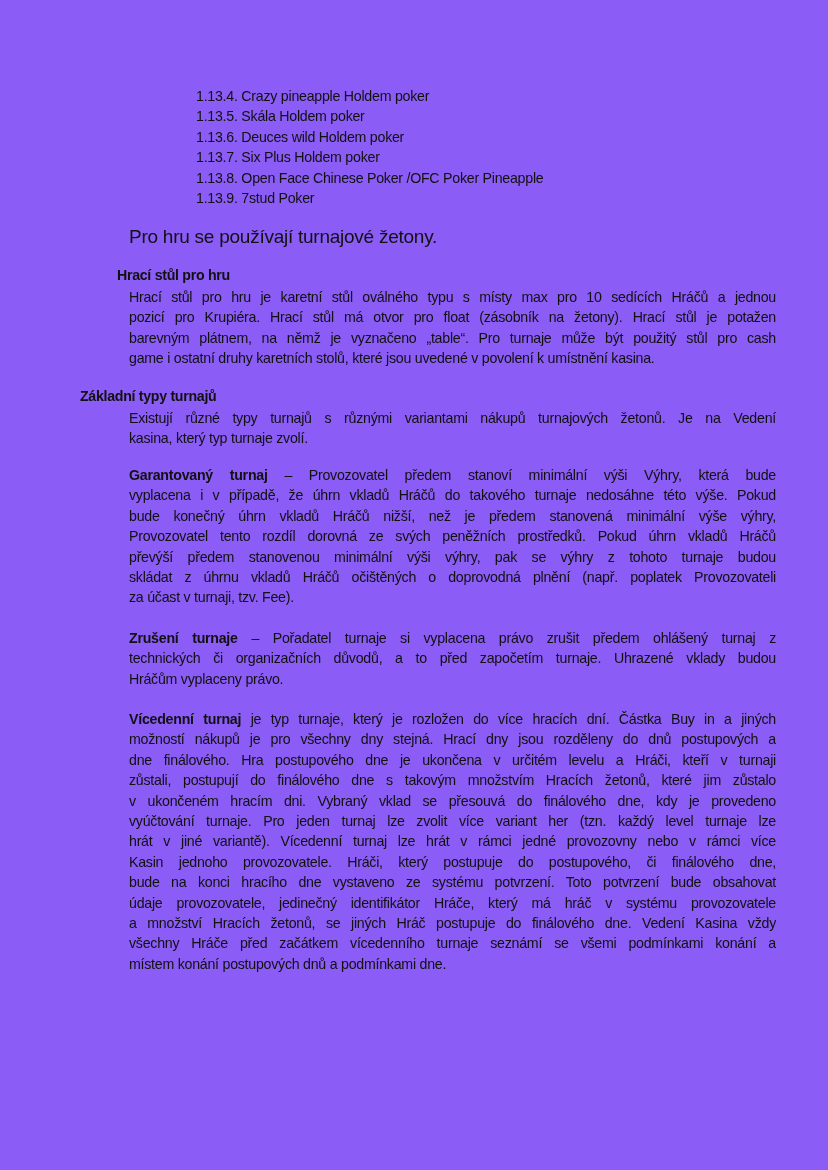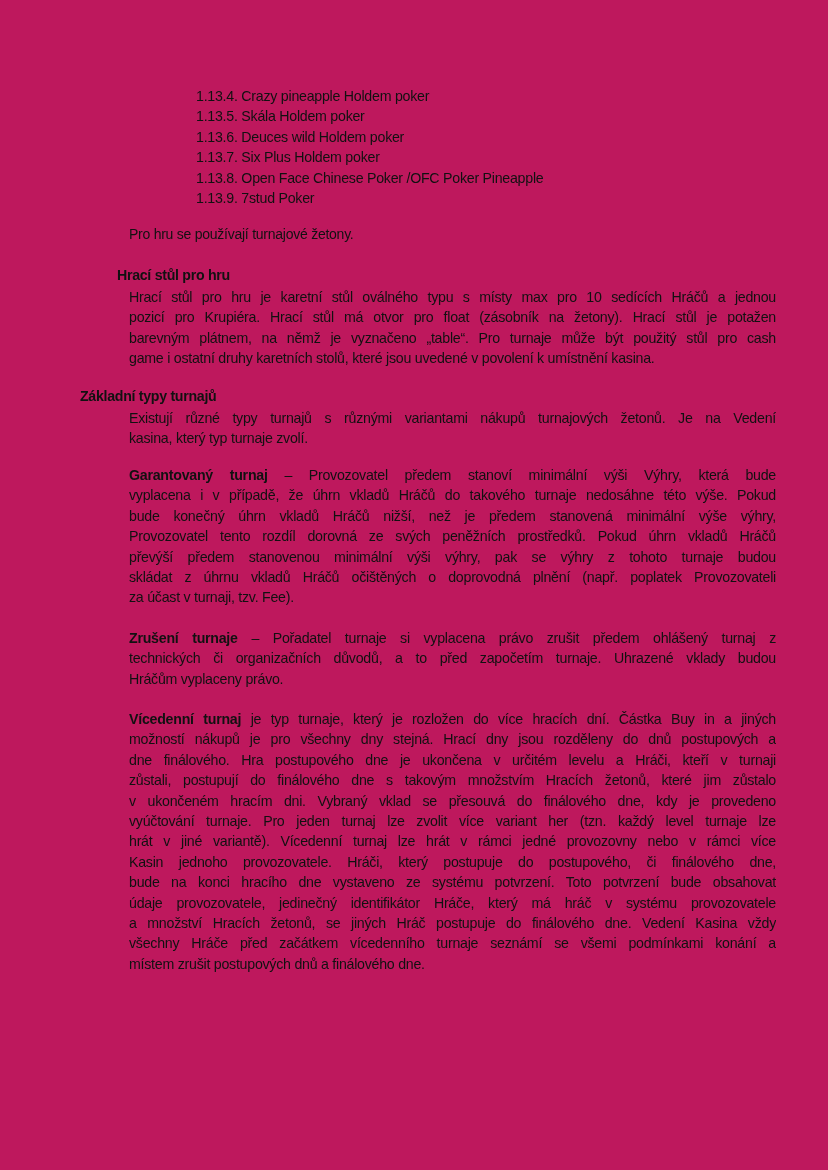--- a/index.html
+++ b/index.html
@@ -1,27 +1,27 @@
 <!DOCTYPE html>
 <html><head>
 <meta charset="utf-8">
 <style>
   html, body { margin: 0; padding: 0; background: #ffffff; }
   body { width: 828px; height: 1170px; position: relative; overflow: hidden;
          font-family: "Liberation Sans", "DejaVu Sans", sans-serif; color: #111; }
-  .page { position: absolute; left: 0; top: 0; width: 828px; height: 1170px; background: #be185d; }
+  .page { position: absolute; left: 0; top: 0; width: 828px; height: 1170px; background: #8b5cf6; }
   .list { position: absolute; left: 196px; top: 86px; font-size: 14.2px; line-height: 20.4px; letter-spacing: -0.25px; }
   .list .item { white-space: nowrap; }
   .list .num { display: inline-block; }
   .heading { position: absolute; left: 80px; font-weight: bold; font-size: 14.2px; letter-spacing: -0.3px; }
   .para { position: absolute; left: 129px; width: 647px; font-size: 14.2px; line-height: 20.4px; letter-spacing: -0.25px; }
   .para .ln { display: block; text-align: justify; text-align-last: justify; white-space: nowrap; height: 20.4px; }
   .para .ln.last { text-align-last: left; }
   .para b { font-weight: bold; margin-top: 16px; }
-  .plain { position: absolute; left: 129px; font-size: 14px; letter-spacing: -0.25px; }
+  .plain { position: absolute; left: 129px; font-size: 19px; letter-spacing: -0.25px; }
 </style>
 </head>
 <body>
 
 <div class="page">
 
   <div class="list">
     <div class="item"><span class="num">1.13.4.</span> <span>Crazy pineapple Holdem poker</span></div>
     <div class="item"><span class="num">1.13.5.</span> <span>Skála Holdem poker</span></div>
     <div class="item"><span class="num">1.13.6.</span> <span>Deuces wild Holdem poker</span></div>
@@ -68,16 +68,16 @@
     <span class="ln" style="white-space: normal; overflow: hidden;">dne finálového. Hra postupového dne je ukončena v určitém levelu a Hráči, kteří v turnaji</span>
     <span class="ln" style="white-space: normal; overflow: hidden;">zůstali, postupují do finálového dne s takovým množstvím Hracích žetonů, které jim zůstalo</span>
     <span class="ln" style="white-space: normal; overflow: hidden;">v ukončeném hracím dni. Vybraný vklad se přesouvá do finálového dne, kdy je provedeno</span>
     <span class="ln" style="white-space: normal; overflow: hidden;">vyúčtování turnaje. Pro jeden turnaj lze zvolit více variant her (tzn. každý level turnaje lze</span>
     <span class="ln" style="white-space: normal; overflow: hidden;">hrát v jiné variantě). Vícedenní turnaj lze hrát v rámci jedné provozovny nebo v rámci více</span>
     <span class="ln" style="white-space: normal; overflow: hidden;">Kasin jednoho provozovatele. Hráči, který postupuje do postupového, či finálového dne,</span>
     <span class="ln" style="white-space: normal; overflow: hidden;">bude na konci hracího dne vystaveno ze systému potvrzení. Toto potvrzení bude obsahovat</span>
     <span class="ln" style="white-space: normal; overflow: hidden;">údaje provozovatele, jedinečný identifikátor Hráče, který má hráč v systému provozovatele</span>
     <span class="ln" style="white-space: normal; overflow: hidden;">a množství Hracích žetonů, se jiných Hráč postupuje do finálového dne. Vedení Kasina vždy</span>
     <span class="ln" style="white-space: normal; overflow: hidden;">všechny Hráče před začátkem vícedenního turnaje seznámí se všemi podmínkami konání a</span>
-    <span class="ln last">místem zrušit postupových dnů a finálového dne.</span>
+    <span class="ln last">místem konání postupových dnů a podmínkami dne.</span>
   </div>
 
 </div>
 
 </body></html>

